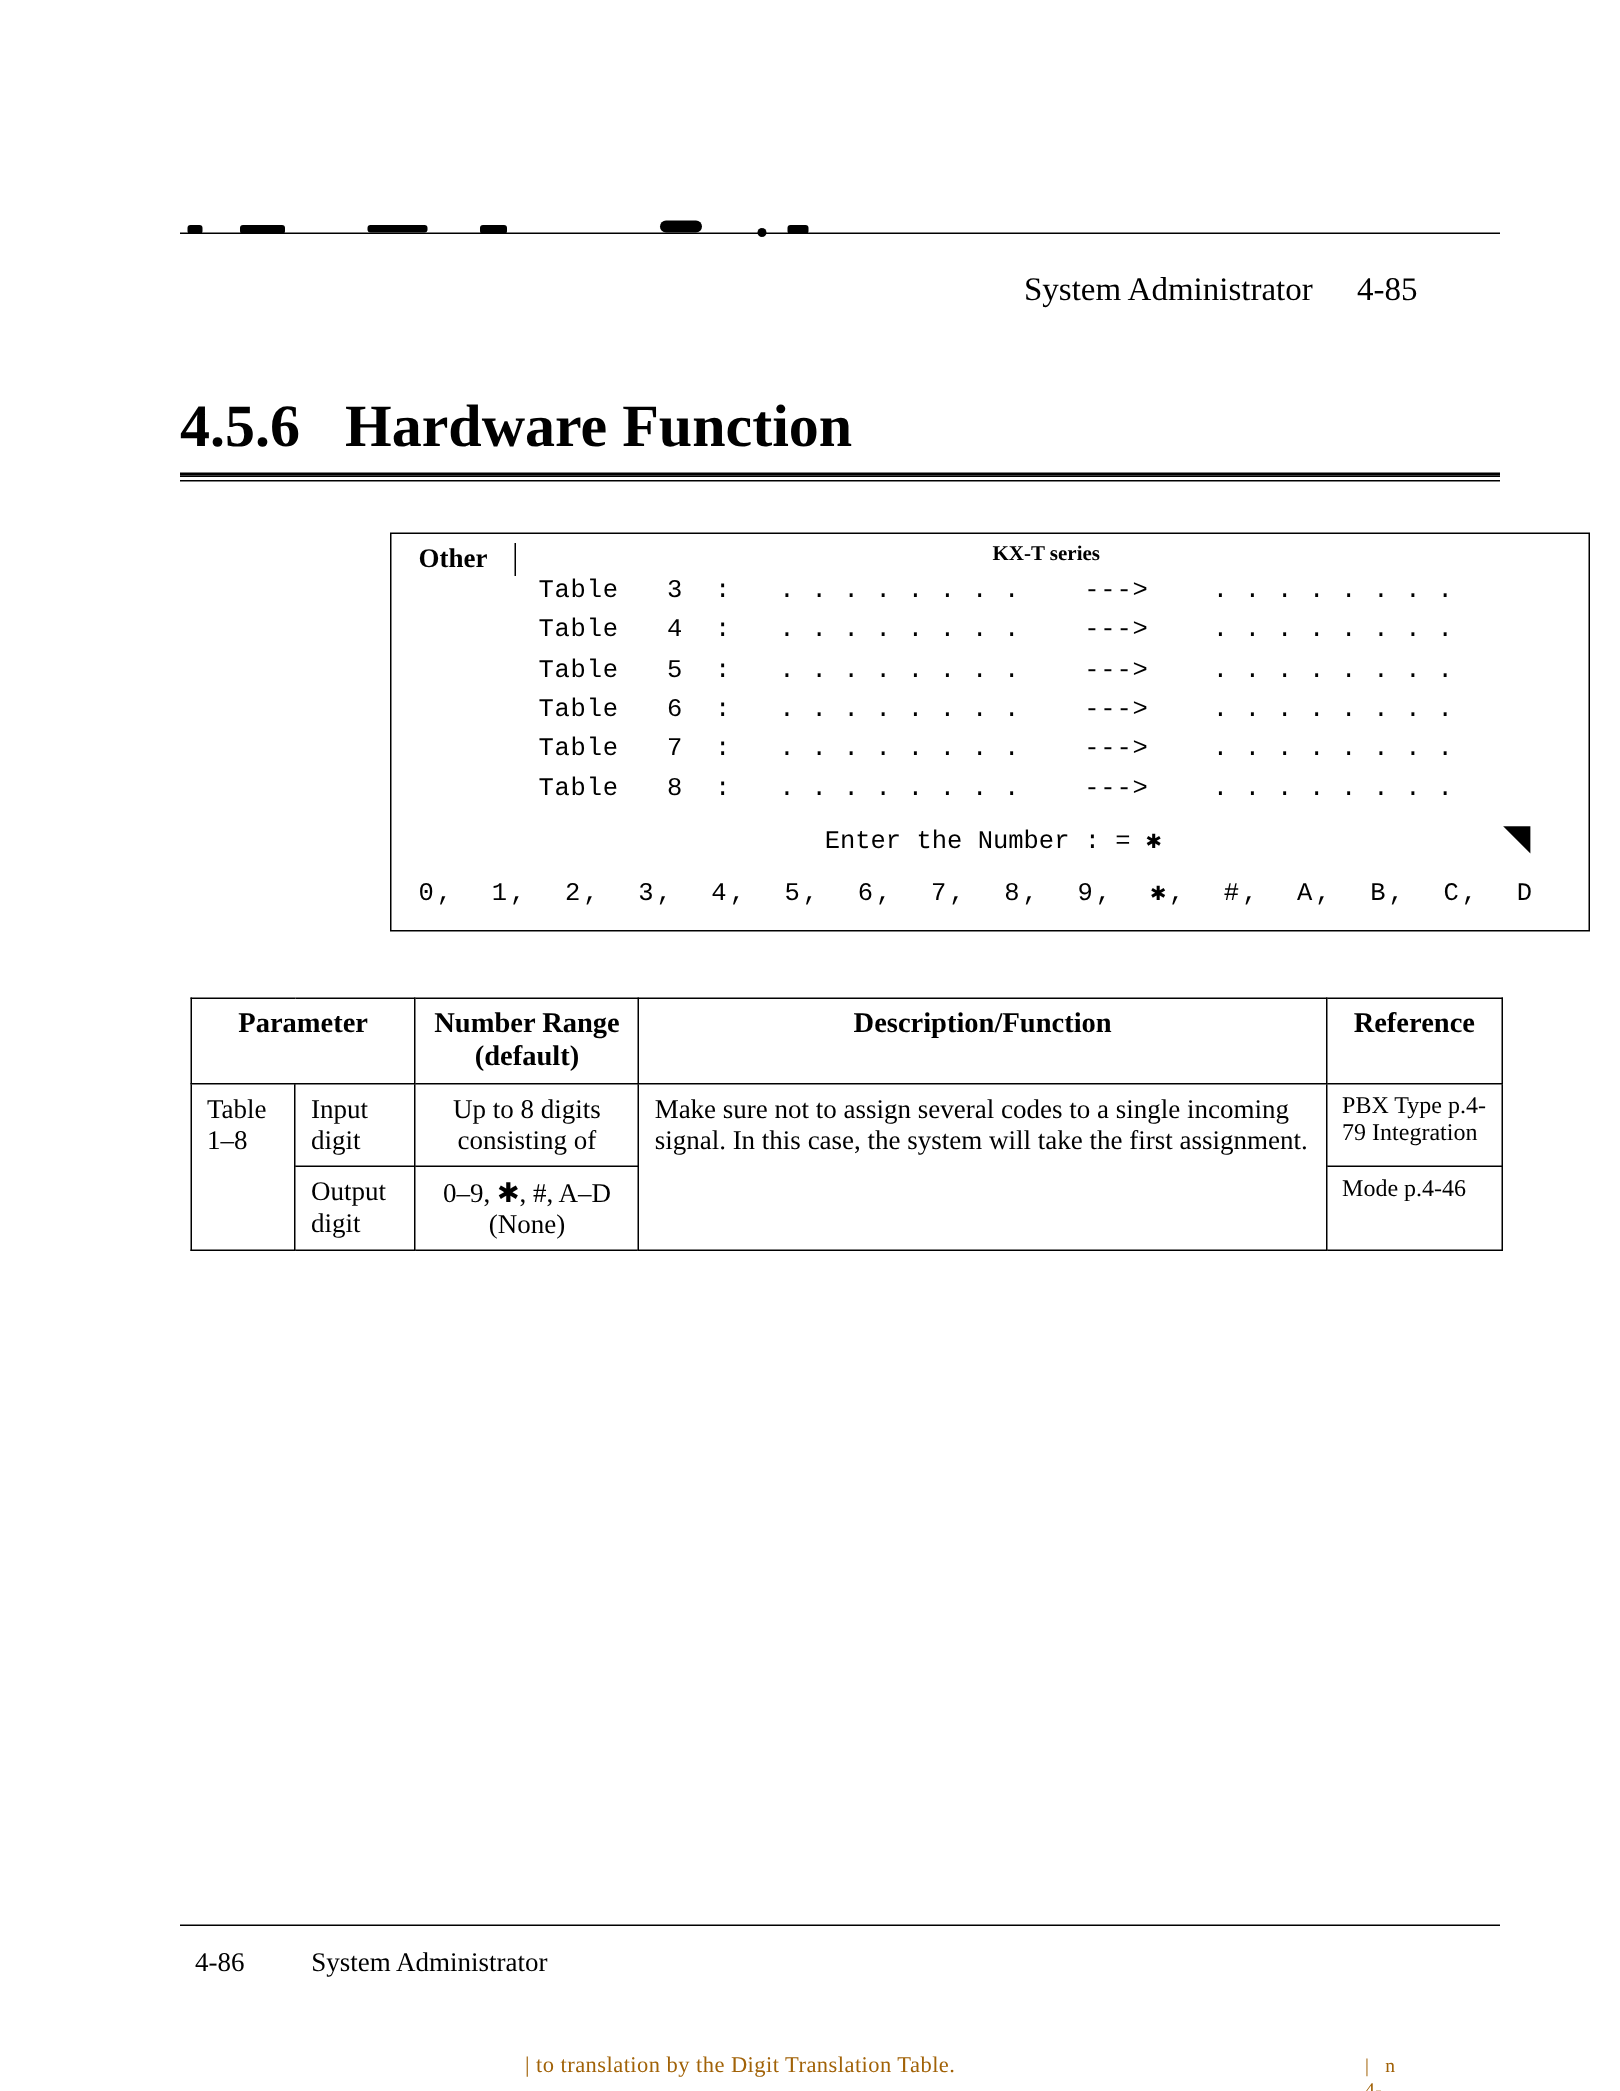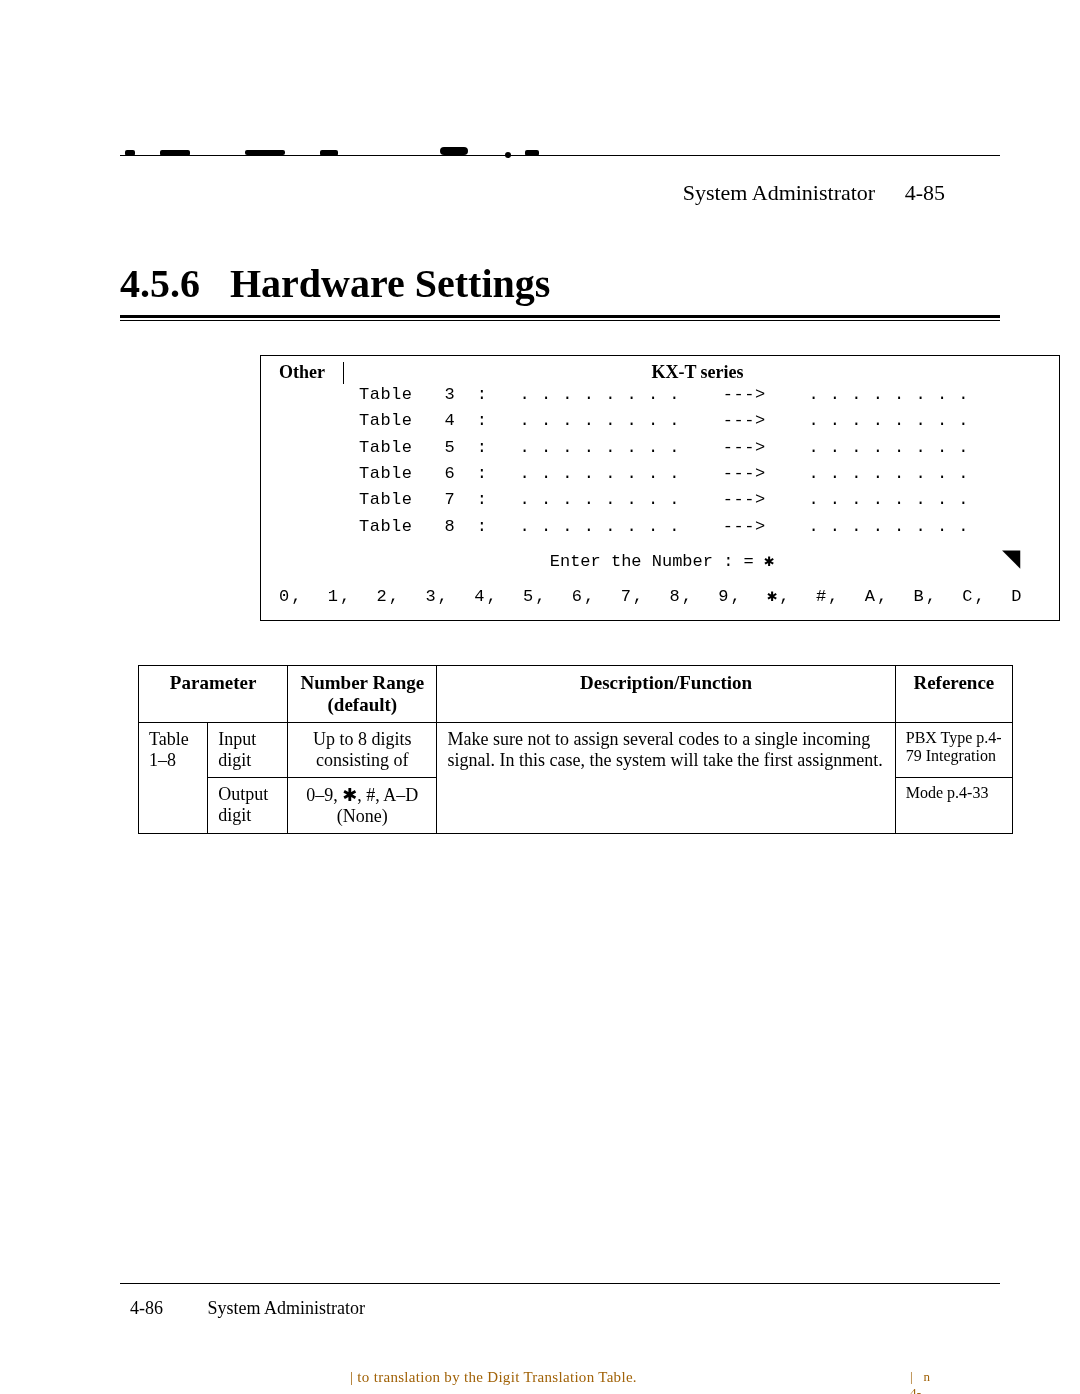--- a/index.html
+++ b/index.html
@@ -53,29 +53,29 @@
       top:355px;
       left:260px;
       width:800px;
       border:1px solid #000;
       font-family:"Courier New",monospace;
       font-size:17px;
       padding:6px 14px 14px 18px;
     }
     .terminal .top-row { display:flex; align-items:flex-start; }
     .terminal .other-lbl { font-family:"Times New Roman",serif; font-weight:bold; font-size:18px; margin-right:12px; }
-    .terminal .kx-label { font-family:"Times New Roman",serif; font-weight:bold; font-size:18px; text-align:center; flex:1; }
+    .terminal .kx-label { font-family:"Times New Roman",serif; font-weight:bold; font-size:14px; text-align:center; flex:1; }
     .terminal .tbl-rows { margin-left:80px; margin-top:-2px; }
     .terminal .tbl-row { white-space:pre; line-height:1.55; letter-spacing:0.5px; }
     .terminal .enter-line { text-align:center; margin:10px 0 14px; }
     .terminal .digits { text-align:left; letter-spacing:2px; white-space:pre; }
     .param-table {
       position:absolute;
       top:665px;
-      left:138px;
+      left:127px;
       width:875px;
       border-collapse:collapse;
       font-size:18px;
     }
     .param-table th, .param-table td {
       border:1.5px solid #000;
       padding:6px 10px;
       vertical-align:top;
       text-align:left;
     }
@@ -130,21 +130,21 @@
 <div class="scan-blob" style="top:150px;left:525px;width:14px;height:6px"></div>
 <div class="scan-artifact-top"></div>
 
 <div class="header-right">
   <span>System Administrator</span>
   <span class="pg">4-85</span>
 </div>
 
 <div class="section-title">
   <h1>
-    <span>4.5.6</span>&nbsp;&nbsp;&nbsp;<span>Hardware Settings</span>
+    <span>4.5.6</span>&nbsp;&nbsp;&nbsp;<span>Hardware Function</span>
   </h1>
   <div class="section-underline"></div>
 </div>
 
 <div class="terminal">
   <div class="top-row">
     <span class="other-lbl">Other</span>
     <div style="border-left:1px solid #000;height:22px;margin:0 6px"></div>
     <span class="kx-label">KX-T series</span>
   </div>
@@ -175,21 +175,21 @@
     <tr>
       <td rowspan="2" style="width:65px">Table 1–8</td>
       <td style="width:75px">Input digit</td>
       <td class="vr no-bb" style="width:140px">Up to 8 digits consisting of</td>
       <td rowspan="2" style="width:430px">Make sure not to assign several codes to a single incoming signal.  In this case, the system will take the first assignment.</td>
       <td class="no-bb" style="width:110px;font-size:16px">PBX Type p.4-79 Integration</td>
     </tr>
     <tr>
       <td>Output digit</td>
       <td class="vr no-tb">0–9, ✱, #, A–D (None)</td>
-      <td class="no-tb" style="font-size:16px">Mode p.4-33</td>
+      <td class="no-tb" style="font-size:16px">Mode p.4-46</td>
     </tr>
   </tbody>
 </table>
 
 <div class="foot-rule"></div>
 <div class="footer">
   <span class="pg">4-86</span>
   <span>System Administrator</span>
 </div>
 

